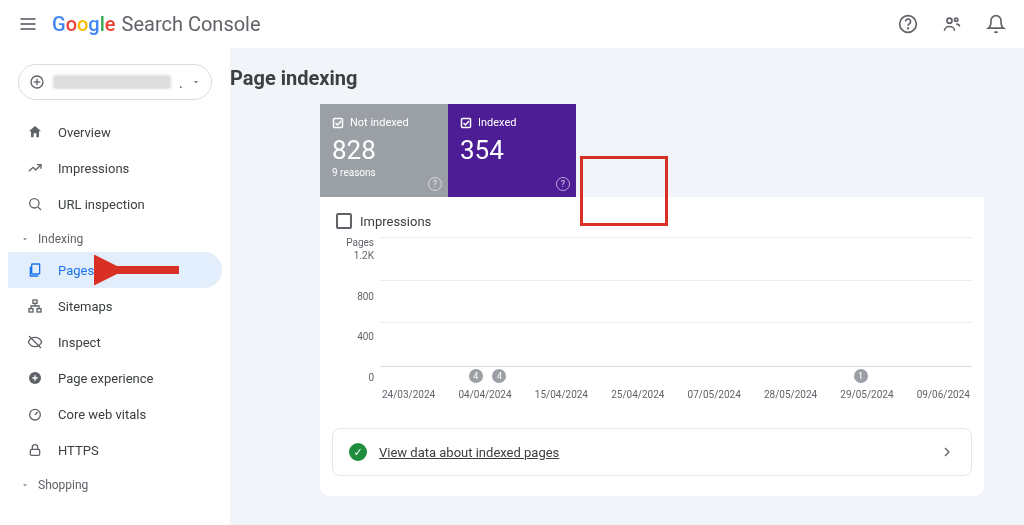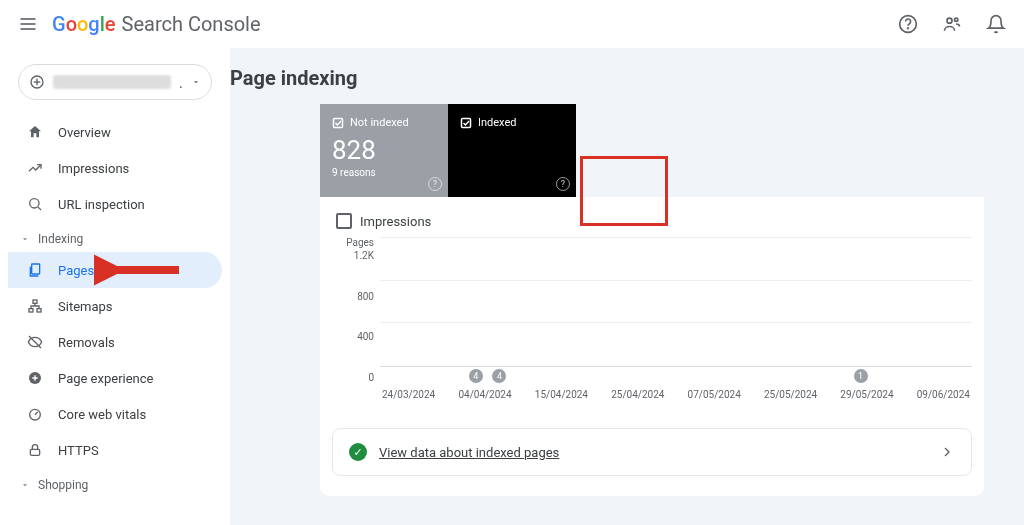--- a/index.html
+++ b/index.html
@@ -29,21 +29,21 @@
   .page-title { font-size:20px; color:#3c4043; padding:18px 0 14px 0; margin-left:0; }
   .page-header-wrap { padding:0 0 0 0; }
   .content-card { margin:0 40px 30px 90px; }
   .status-row { display:flex; }
   .status-card { width:128px; height:93px; padding:12px 12px 8px 12px; position:relative; color:#fff; }
   .status-card .row1 { display:flex; align-items:center; gap:6px; font-size:11px; }
   .status-card .big { font-size:26px; font-weight:400; margin-top:6px; }
   .status-card .sub { font-size:10px; margin-top:2px; }
   .status-card .help { position:absolute; right:6px; bottom:6px; width:14px; height:14px; border:1px solid rgba(255,255,255,0.6); border-radius:50%; display:flex; align-items:center; justify-content:center; font-size:9px; color:rgba(255,255,255,0.8); }
   .status-notindexed { background:#9aa0a6; }
-  .status-indexed { background:#000000; }
+  .status-indexed { background:#4c1d95; }
   .redbox { border:3px solid #d93025; position:absolute; left:350px; top:108px; width:88px; height:70px; pointer-events:none; }
   .panel { background:#fff; border-radius:0 0 10px 10px; padding:12px 12px 20px 12px; }
   .impressions-row { display:flex; align-items:center; gap:8px; font-size:13px; color:#3c4043; padding:4px 0 8px 4px; }
   .impressions-row .chk { width:16px; height:16px; border:2px solid #5f6368; border-radius:2px; }
   .chart-wrap { display:flex; }
   .y-axis { width:48px; display:flex; flex-direction:column; justify-content:space-between; align-items:flex-end; padding-right:6px; font-size:10px; color:#5f6368; }
   .y-axis .ylabel { font-size:10px; align-self:flex-end; margin-bottom:2px; }
   .chart { flex:1; height:130px; position:relative; border-bottom:1px solid #dadce0; }
   .grid-line { position:absolute; left:0; right:0; border-top:1px solid #eceef1; }
   .bars { position:absolute; left:0; right:0; bottom:0; top:0; display:flex; align-items:flex-end; gap:0px; }
@@ -181,21 +181,21 @@
           </span>
         <span>Sitemaps</span>
       </div>
       <div class="nav-item">
         <span class="icon">
             <svg width="16" height="16" viewBox="0 0 24 24" fill="none" stroke="currentColor" stroke-width="2">
               <path d="M2 12s3-7 10-7 10 7 10 7-3 7-10 7S2 12 2 12z"></path>
               <line x1="3" y1="3" x2="21" y2="21"></line>
             </svg>
           </span>
-        <span>Removals</span>
+        <span>Inspect</span>
       </div>
 
       <div class="nav-item">
         <span class="icon">
             <svg width="16" height="16" viewBox="0 0 24 24" fill="currentColor">
               <circle cx="12" cy="12" r="9" fill="#5f6368"></circle>
               <path d="M12 8v8M8 12h8" stroke="#fff" stroke-width="2"></path>
             </svg>
           </span>
         <span>Page experience</span>
@@ -248,20 +248,21 @@
             <div class="help">?</div>
           </div>
           <div class="status-card status-indexed">
             <div class="row1">
               <svg width="12" height="12" viewBox="0 0 24 24" fill="none" stroke="#fff" stroke-width="3">
                   <rect x="3" y="3" width="18" height="18" rx="2"></rect>
                   <polyline points="7,12 11,16 18,8"></polyline>
                 </svg>
               <span>Indexed</span>
             </div>
+            <div class="big">354</div>
             <div class="help">?</div>
           </div>
         </div>
 
         <div class="panel">
           <div class="impressions-row">
             <div class="chk"></div>
             <span>Impressions</span>
           </div>
 
@@ -625,21 +626,21 @@
                   <div class="marker" style="left: 80%;">1</div>
                 </div>
             </div>
           </div>
           <div class="x-axis" id="xaxis">
               <div>24/03/2024</div>
               <div>04/04/2024</div>
               <div>15/04/2024</div>
               <div>25/04/2024</div>
               <div>07/05/2024</div>
-              <div>25/05/2024</div>
+              <div>28/05/2024</div>
               <div>29/05/2024</div>
               <div>09/06/2024</div>
             </div>
 
           <div class="cta-row">
             <div class="check">✓</div>
             <div class="label">View data about indexed pages</div>
             <svg width="16" height="16" viewBox="0 0 24 24" fill="none" stroke="#5f6368" stroke-width="2">
                 <polyline points="9 18 15 12 9 6"></polyline>
               </svg>

